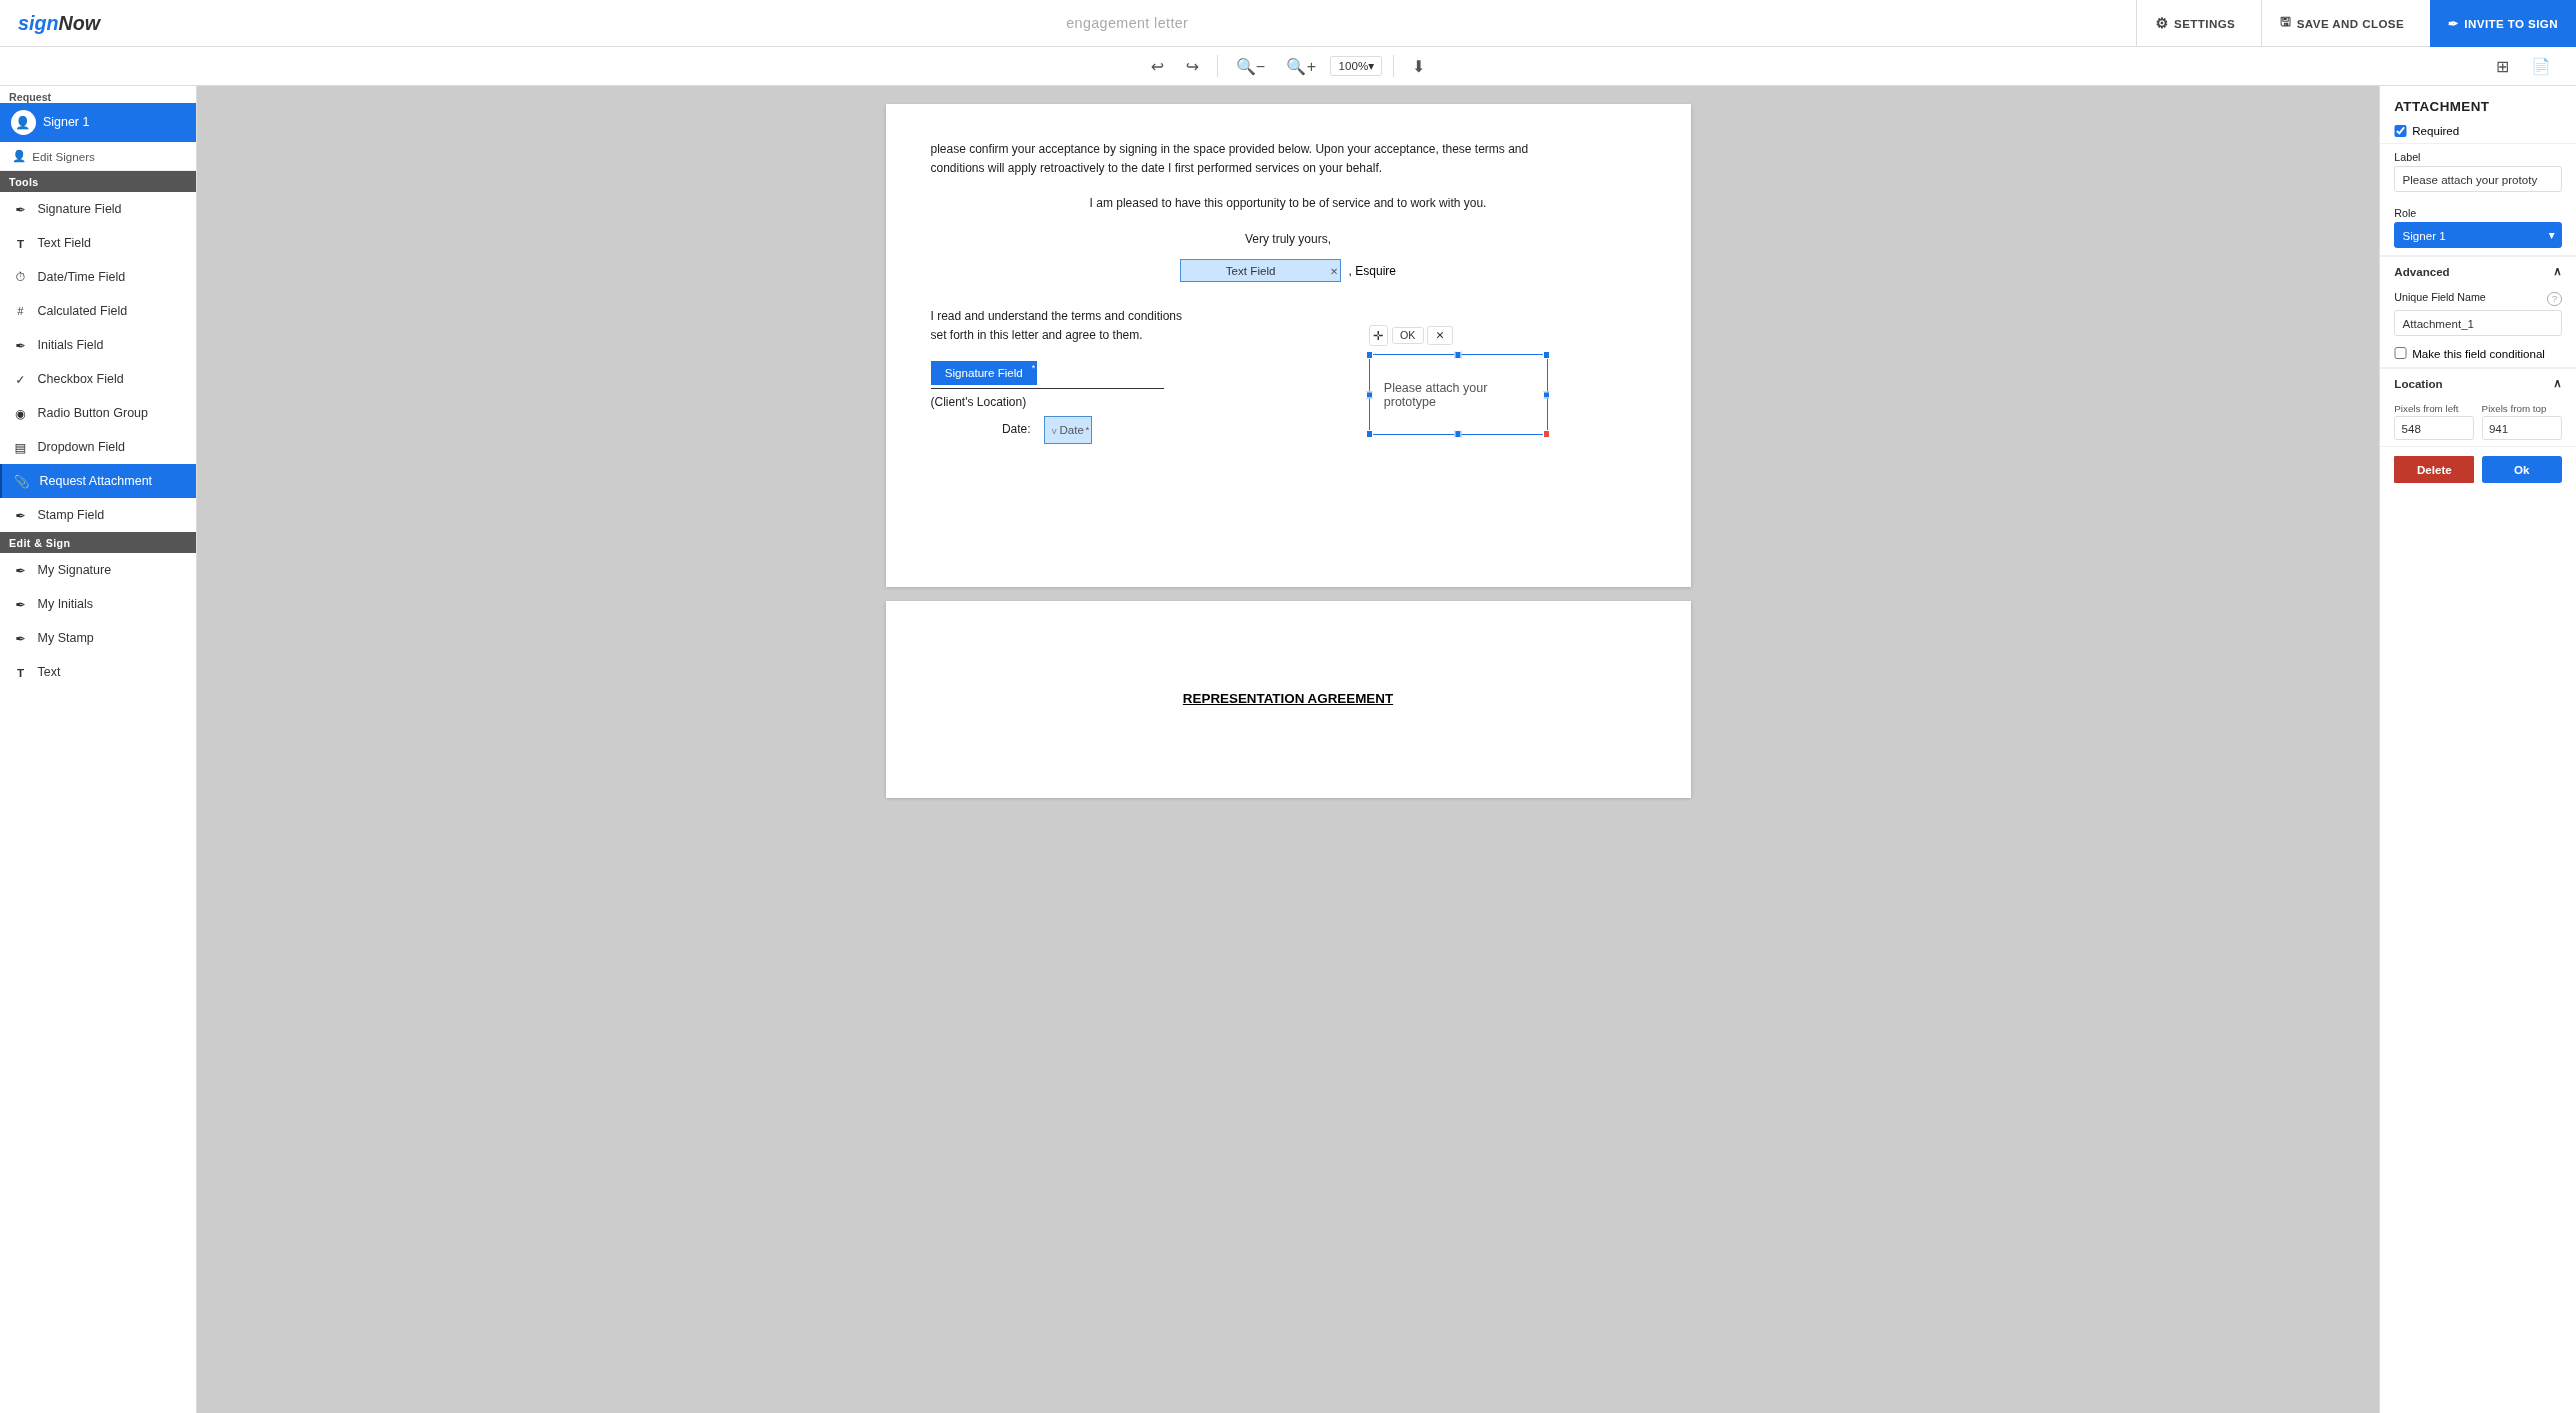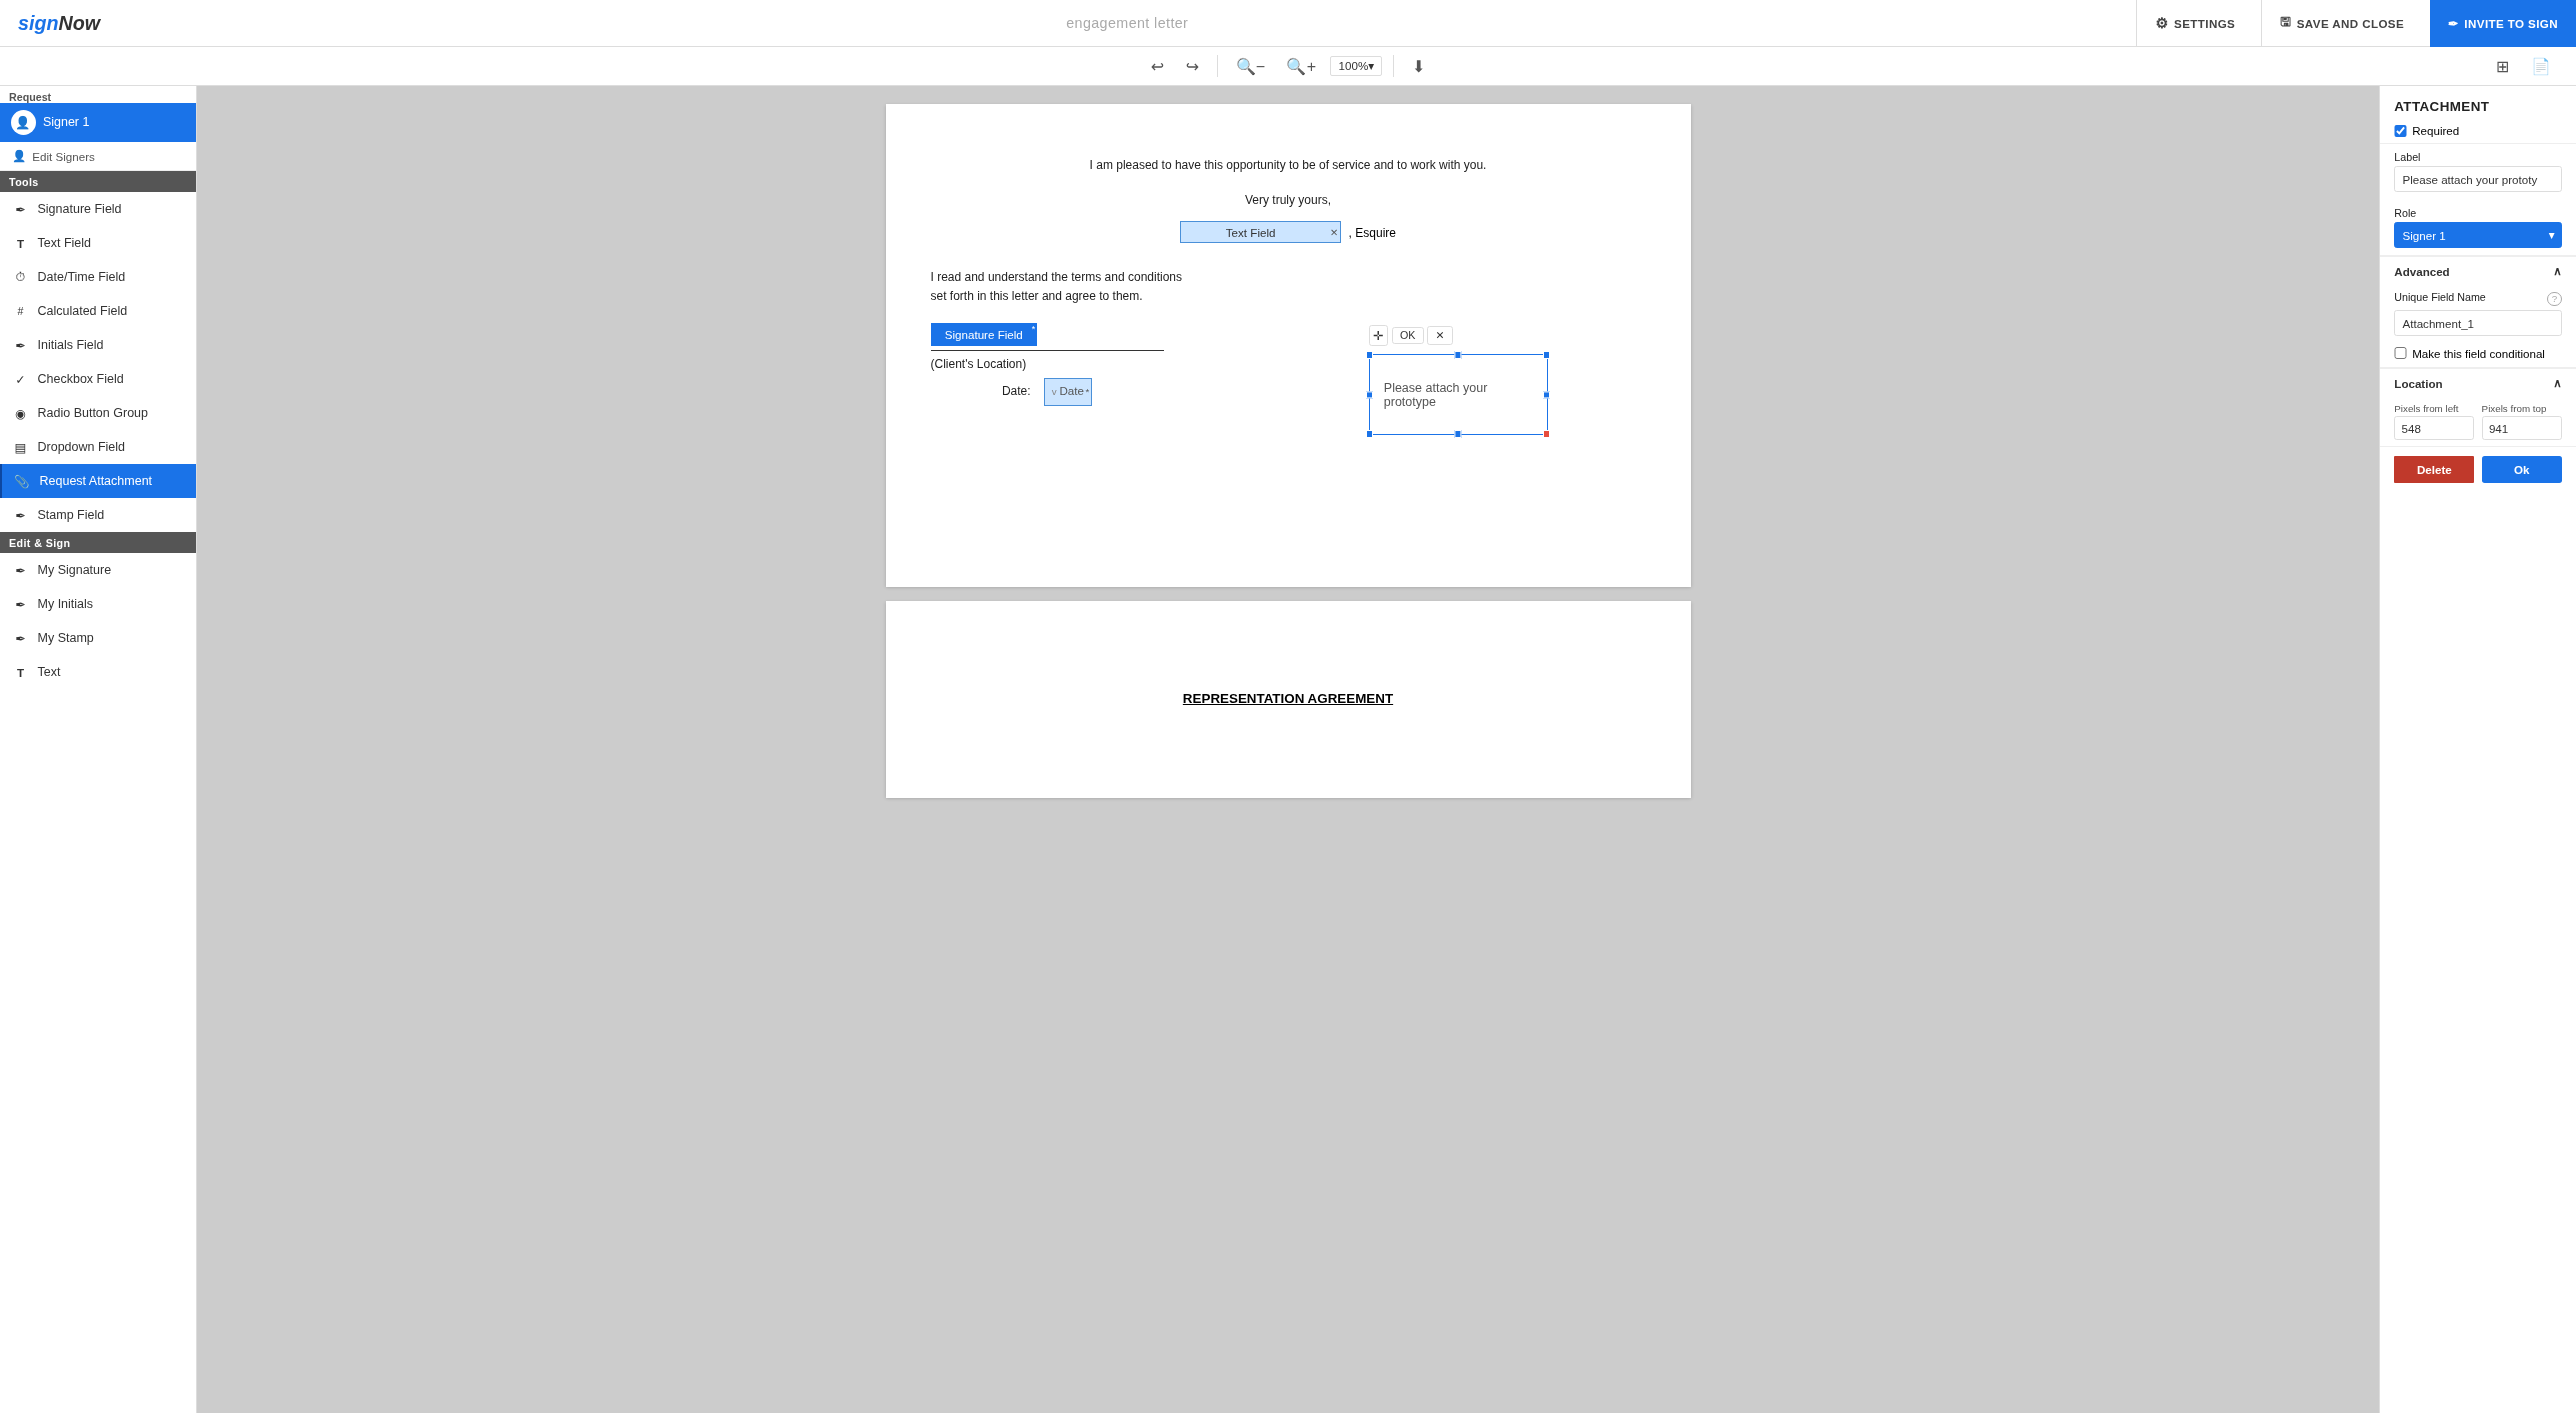--- a/index.html
+++ b/index.html
@@ -241,20 +241,24 @@
     </div>
     <div class="sidebar-item">
       <span class="item-icon" style="font-weight:bold;font-size:11.6px;">T</span>
       <span>Text</span>
     </div>
   </div>
 
   <div class="canvas-area">
 
     <div class="page-card">
+      <div class="doc-text">
+        <p>please confirm your acceptance by signing in the space provided below. Upon your acceptance, these terms and</p>
+        <p>conditions will apply retroactively to the date I first performed services on your behalf.</p>
+      </div>
       <div class="doc-text doc-center" style="margin-top:16px;">
         <span>I am pleased to have this opportunity to be of service and to work with you.</span>
       </div>
       <div class="doc-text doc-center" style="margin-top:16px;">
         <span>Very truly yours,</span>
       </div>
       <div class="doc-center" style="margin-top:10.7px;">
         <span class="field-inline">
           <span class="text-field-box">
             <span>Text Field</span>

